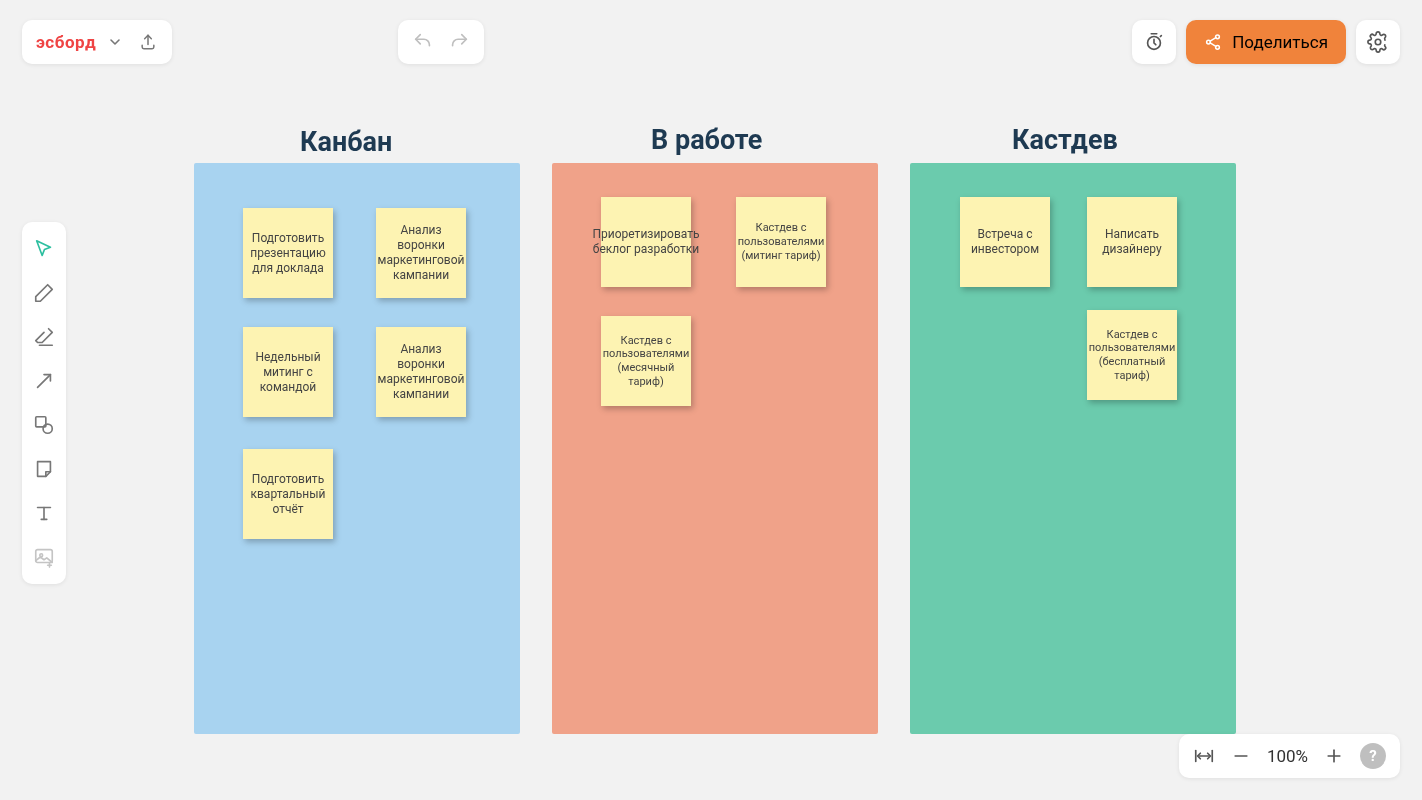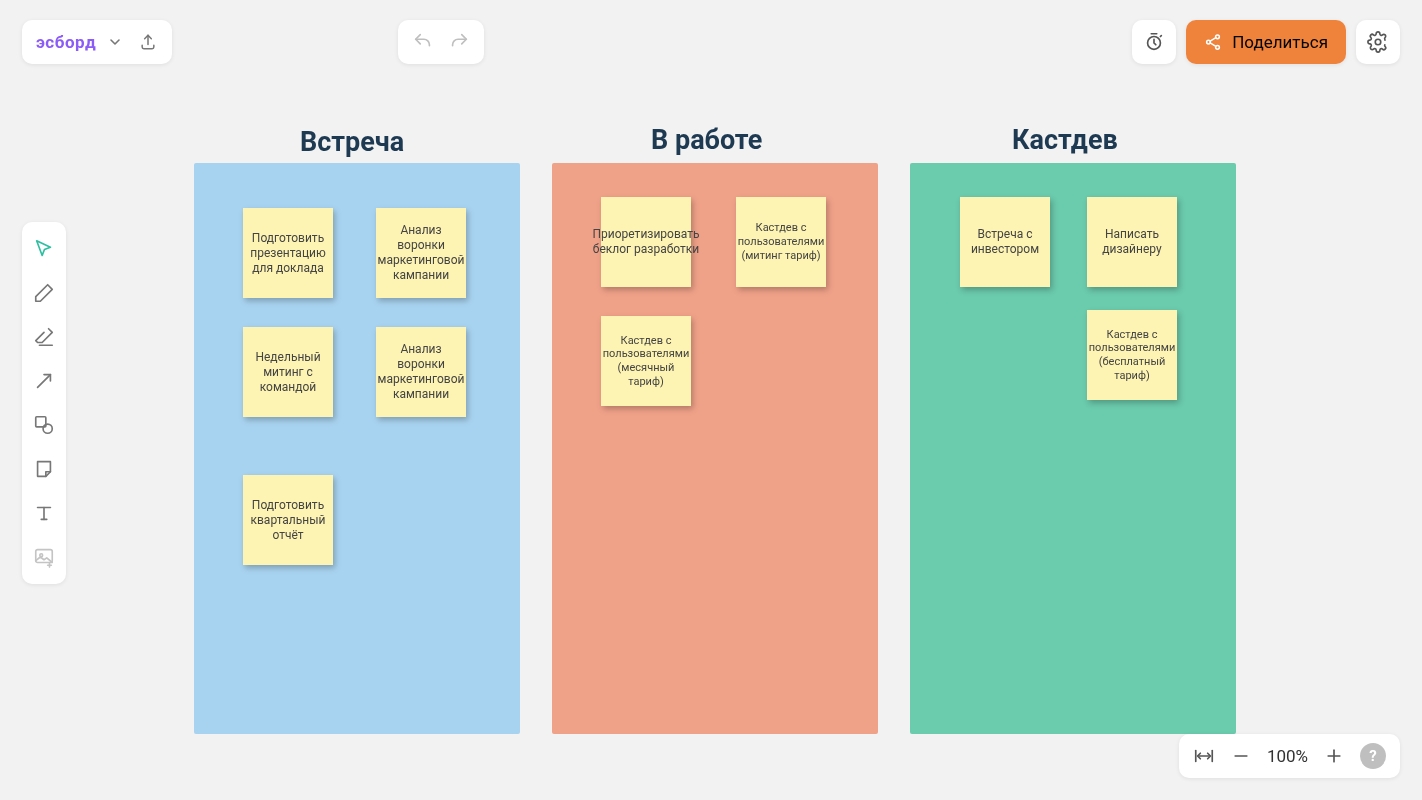--- a/index.html
+++ b/index.html
@@ -11,21 +11,21 @@
     color: #333;
   }
 
   
   .topbar-left {
     position: absolute; top: 20px; left: 22px; height: 44px;
     background: #fff; border-radius: 10px; display: flex; align-items: center;
     padding: 0 10px 0 14px; gap: 10px;
     box-shadow: 0 1px 4px rgba(0,0,0,.08);
   }
-  .logo { font-weight: 700; color: #8b5cf6; font-size: 17px; letter-spacing: .5px;}
+  .logo { font-weight: 700; color: #ef4444; font-size: 17px; letter-spacing: .5px;}
   .chev { display:flex; align-items:center; justify-content:center; width:18px; height:18px; }
   .doc-name {
     background: #f2f2f2; border-radius: 6px; padding: 6px 10px; font-size: 16px;
     color: #3a3a3a; min-width: 190px;
   }
   .iconbtn {
     width: 28px; height: 28px; display:flex; align-items:center; justify-content:center;
     border-radius:6px;
   }
   .topbar-undo {
@@ -203,41 +203,41 @@
     <svg width="22" height="22" viewBox="0 0 24 24" fill="none" stroke="#c4c4c4" stroke-width="1.8" stroke-linecap="round" stroke-linejoin="round">
         <rect x="3" y="4" width="18" height="14" rx="2"></rect>
         <circle cx="9" cy="10" r="1.5"></circle>
         <path d="M3 16l5-4 4 3 3-2 6 5"></path>
         <path d="M18 19v4"></path>
         <path d="M16 21h4"></path>
       </svg>
   </span>
 </div>
 
-<div class="col-title" style="left:300px; top:126px;">Встреча</div>
+<div class="col-title" style="left:300px; top:126px;">Канбан</div>
 <div class="col-title" style="left:651px; top:124px;">В работе</div>
 <div class="col-title" style="left:1012px; top:124px;">Кастдев</div>
 
 <div class="column col-todo"></div>
 <div class="column col-doing"></div>
 <div class="column col-done"></div>
 
 <div class="card" style="left:243px; top:208px;">
     <span>Подготовить презентацию для доклада</span>
   </div>
 <div class="card" style="left:376px; top:208px;">
     <span>Анализ воронки маркетинговой кампании</span>
   </div>
 <div class="card" style="left:243px; top:327px;">
     <span>Недельный митинг с командой</span>
   </div>
 <div class="card" style="left:376px; top:327px;">
     <span>Анализ воронки маркетинговой кампании</span>
   </div>
-<div class="card" style="left:243px; top:475px;">
+<div class="card" style="left:243px; top:449px;">
     <span>Подготовить квартальный отчёт</span>
   </div>
 
 <div class="card" style="left:601px; top:197px;">
     <span>Приоретизировать беклог разработки</span>
   </div>
 <div class="card sm" style="left:736px; top:197px;">
     <span>Кастдев с пользователями (митинг тариф)</span>
   </div>
 <div class="card sm" style="left:601px; top:316px;">

